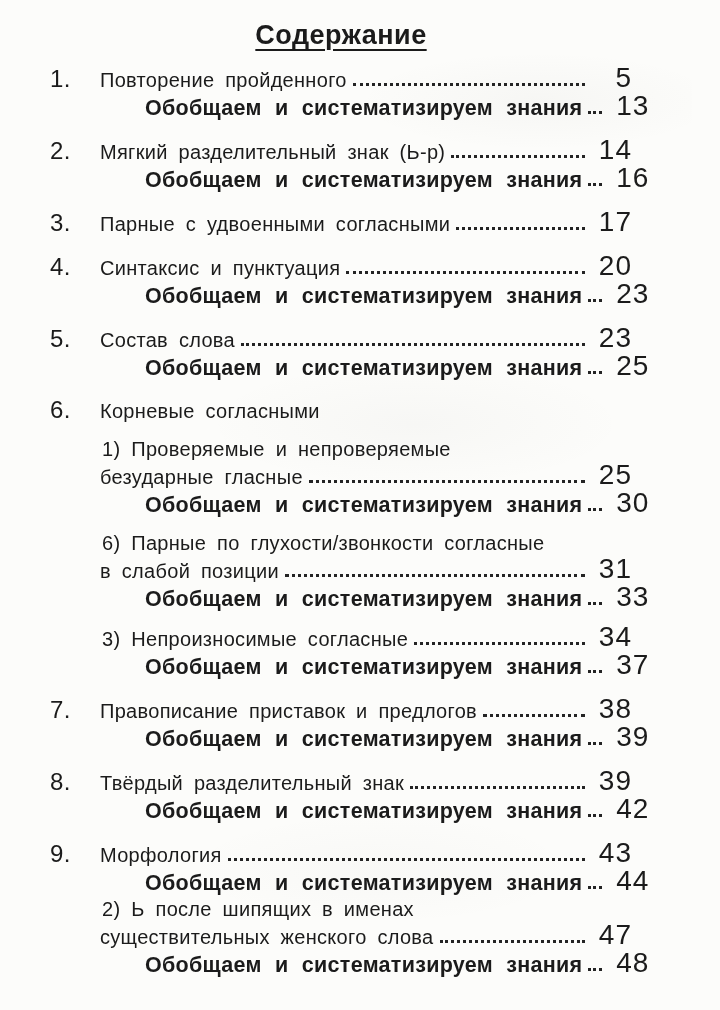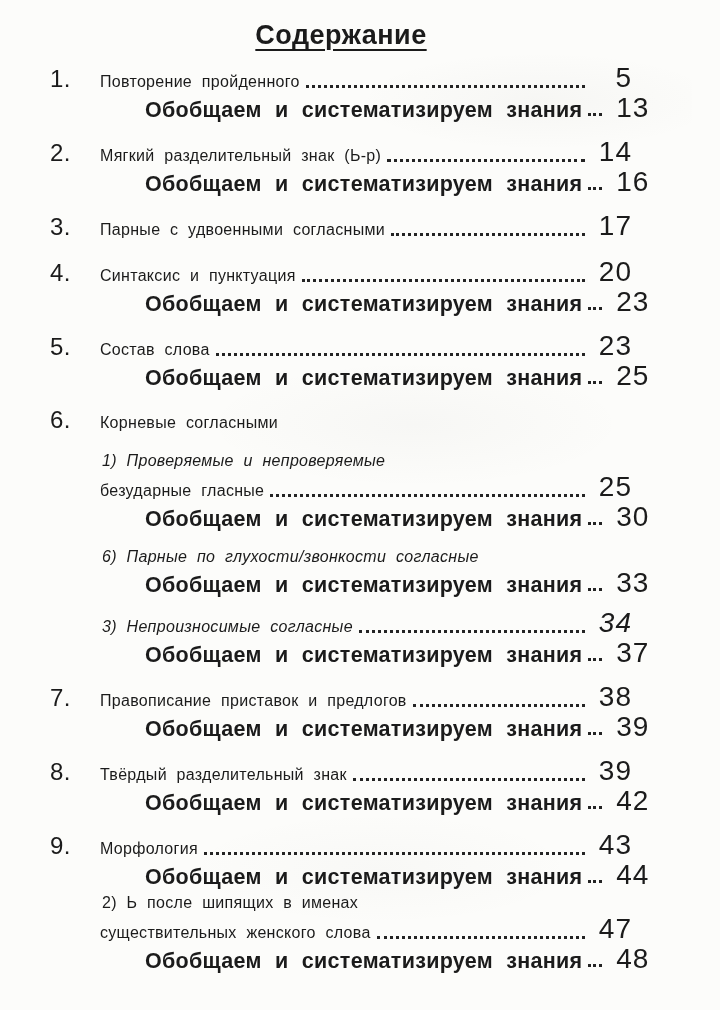--- a/index.html
+++ b/index.html
@@ -37,28 +37,28 @@
     text-underline-offset: 5px;
     margin: 0 0 14px 0;
   }
   .entry { margin-top: 16px; }
   .entry:first-child { margin-top: 10px; }
   .line {
     display: flex;
     align-items: baseline;
     line-height: 26px;
   }
-  .line.spaced { margin-top: 12px; font-style: italic; }
+  .line.spaced { margin-top: 12px; }
   .num {
     flex: 0 0 50px;
     font-size: 24px;
     letter-spacing: 0.4px;
   }
   .txt {
-    font-size: 16px;
+    font-size: 20px;
     letter-spacing: 0.3px;
     word-spacing: 5px;
     white-space: nowrap;
   }
   .line.sub  { margin-left: 52px; }
   .line.cont { margin-left: 50px; }
   .line.summary { margin-left: 95px; }
   .line.summary .txt {
     font-weight: bold;
     font-size: 21.5px;
@@ -162,20 +162,25 @@
           <span class="pg">25</span>
         </div>
         <div class="line summary">
           <span class="txt">Обобщаем и систематизируем знания</span>
           <span class="leader"></span>
           <span class="pg">30</span>
         </div>
         <div class="line sub spaced">
           <span class="txt">6) Парные по глухости/звонкости согласные</span>
         </div>
+        <div class="line cont">
+          <span class="txt">в слабой позиции</span>
+          <span class="leader"></span>
+          <span class="pg">31</span>
+        </div>
         <div class="line summary">
           <span class="txt">Обобщаем и систематизируем знания</span>
           <span class="leader"></span>
           <span class="pg">33</span>
         </div>
         <div class="line sub spaced">
           <span class="txt">3) Непроизносимые согласные</span>
           <span class="leader"></span>
           <span class="pg">34</span>
         </div>

